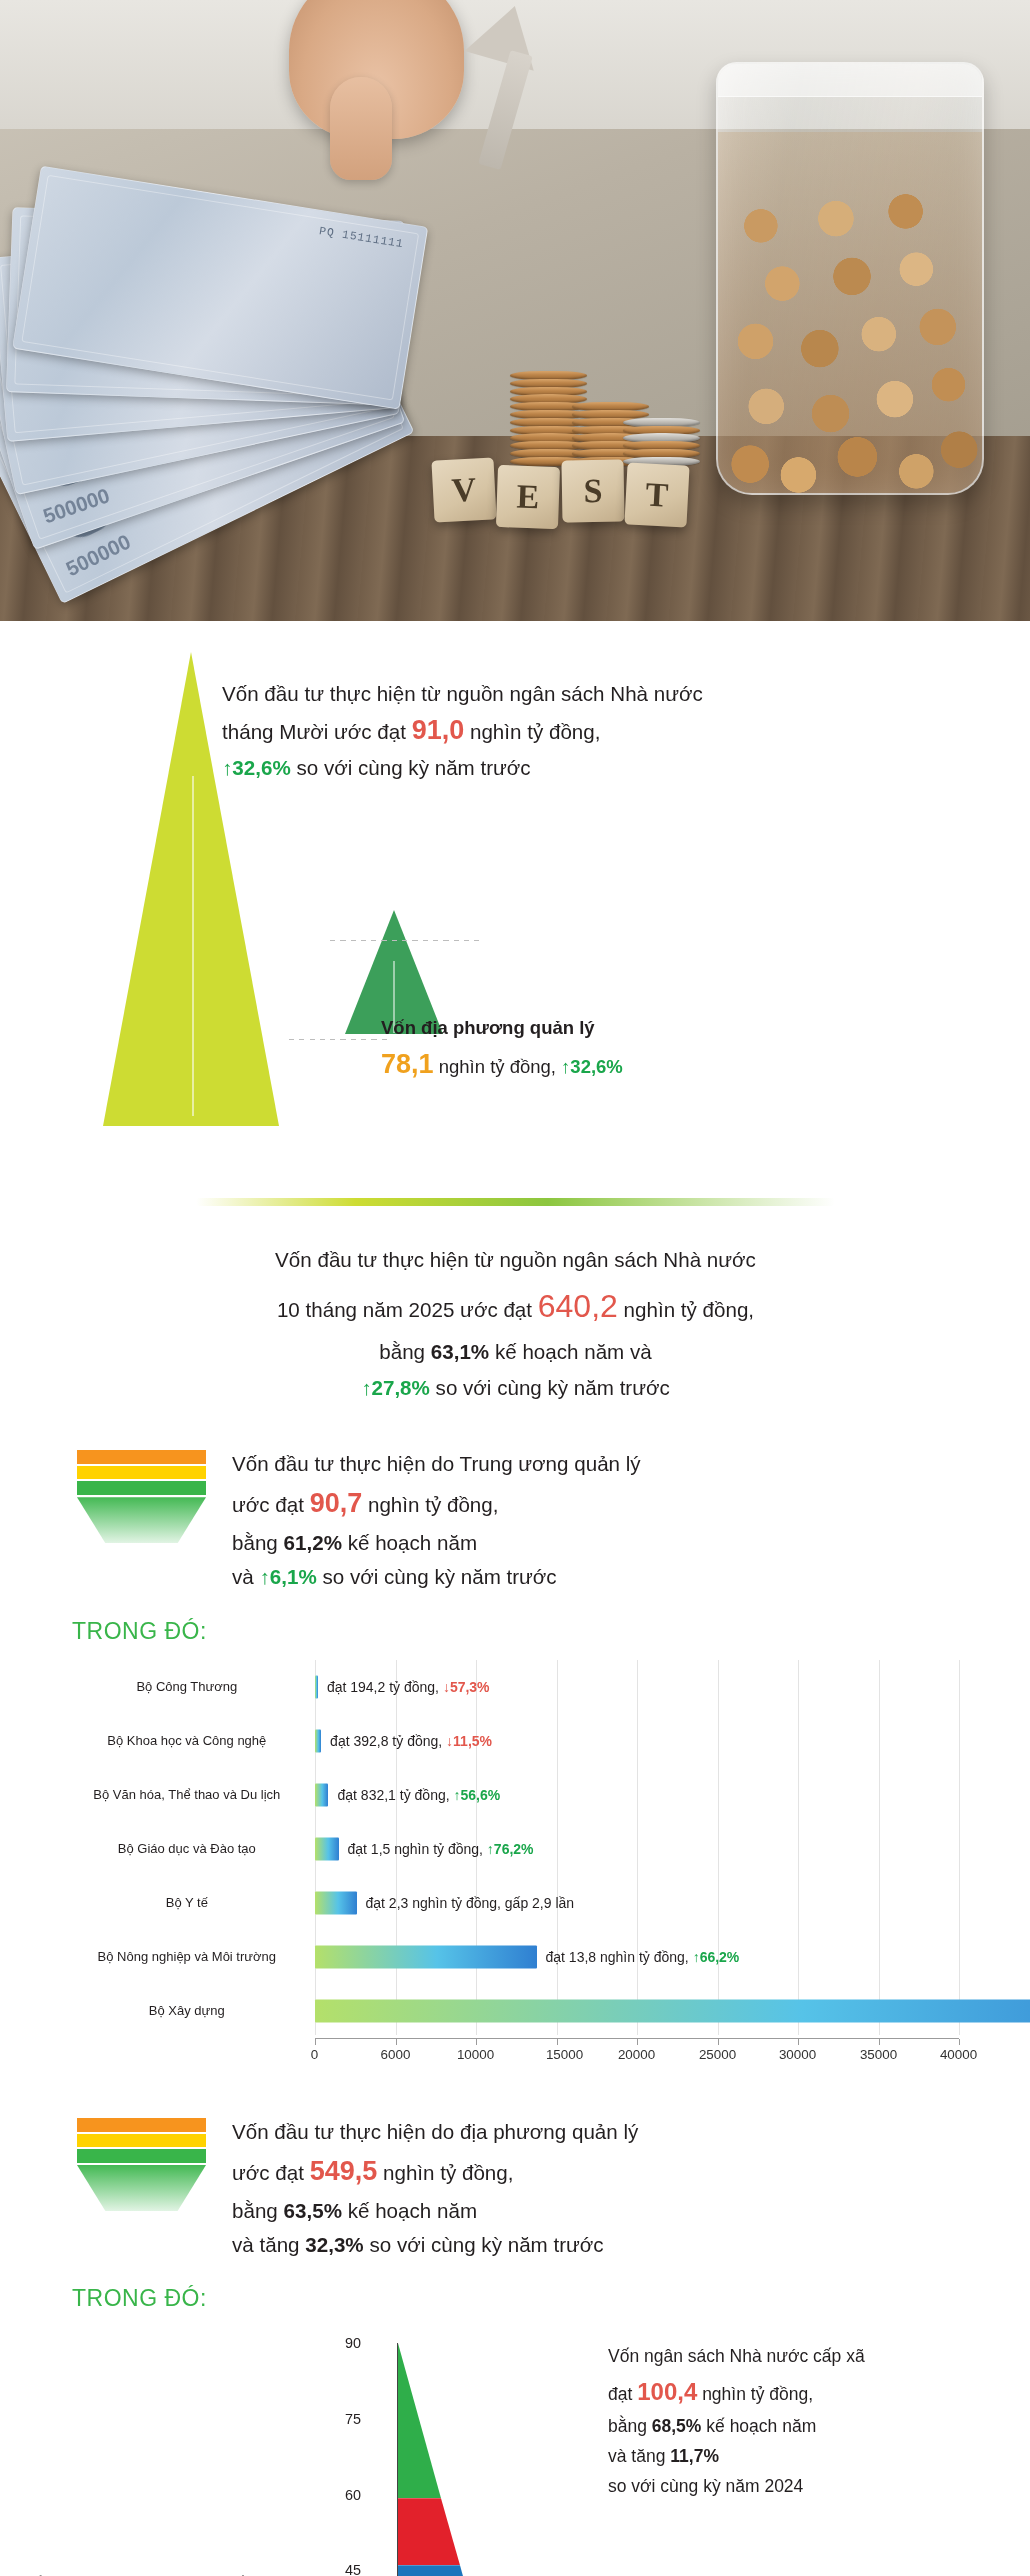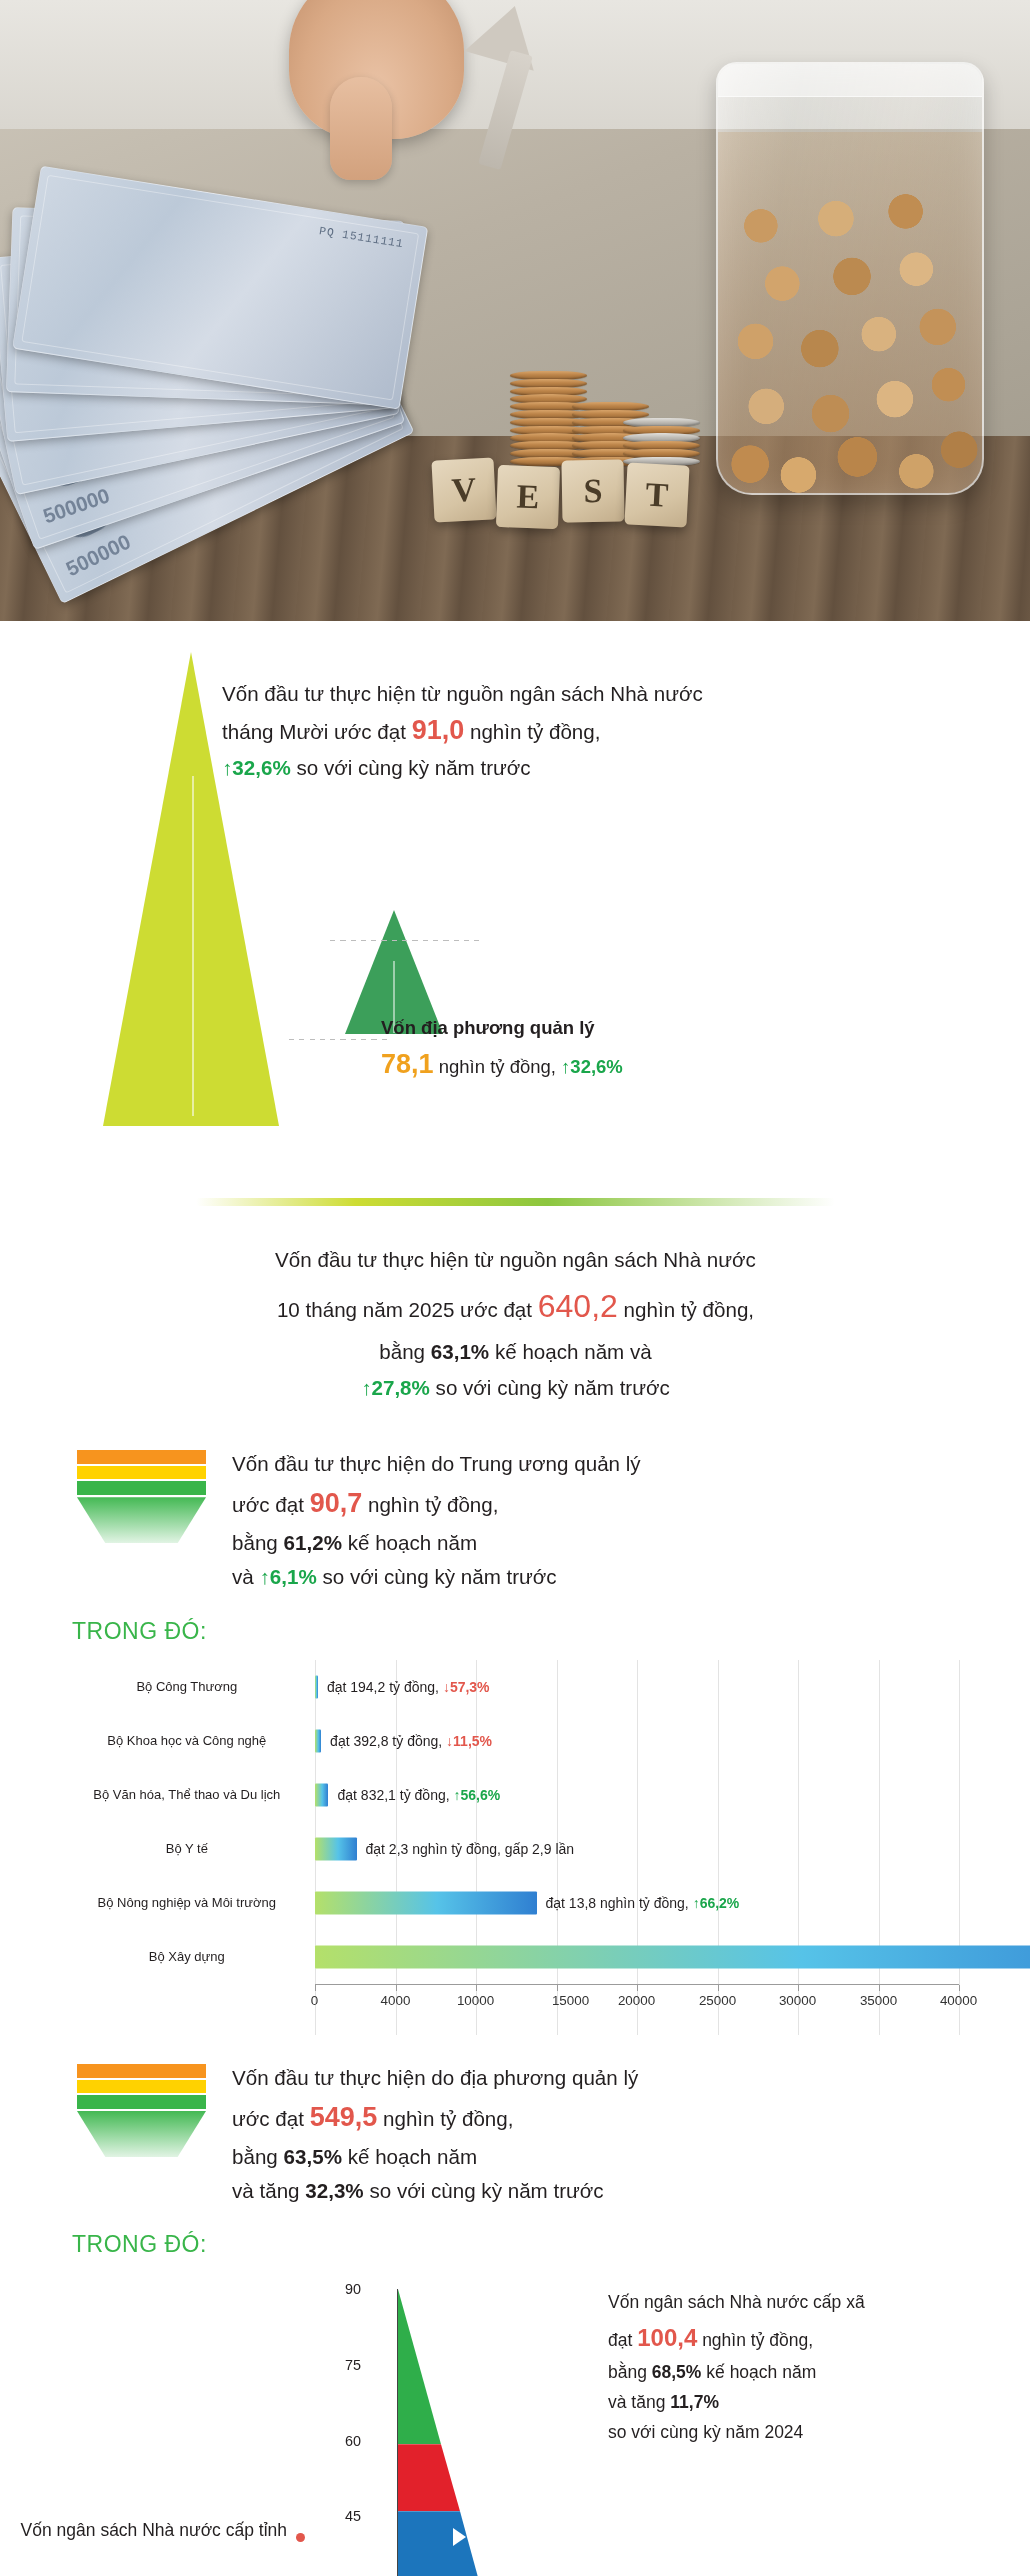--- a/index.html
+++ b/index.html
@@ -455,20 +455,27 @@
           </div>
         </div>
         <div class="crow">
           <div class="clabel">Bộ Văn hóa, Thể thao và Du lịch</div>
           <div class="cplot">
             <div class="cbar" style="width: 13.4px;"></div>
             <div class="cval" style="left: 23px;">đạt 832,1 tỷ đồng, <span class="g">↑56,6%</span></div>
           </div>
         </div>
         <div class="crow">
+          <div class="clabel">Bộ Giáo dục và Đào tạo</div>
+          <div class="cplot">
+            <div class="cbar" style="width: 24px;"></div>
+            <div class="cval" style="left: 33px;">đạt 1,5 nghìn tỷ đồng, <span class="g">↑76,2%</span></div>
+          </div>
+        </div>
+        <div class="crow">
           <div class="clabel">Bộ Y tế</div>
           <div class="cplot">
             <div class="cbar" style="width: 42px;"></div>
             <div class="cval" style="left: 51px;">đạt 2,3 nghìn tỷ đồng, gấp 2,9 lần</div>
           </div>
         </div>
         <div class="crow">
           <div class="clabel">Bộ Nông nghiệp và Môi trường</div>
           <div class="cplot">
             <div class="cbar" style="width: 222px;"></div>
@@ -479,25 +486,25 @@
           <div class="clabel">Bộ Xây dựng</div>
           <div class="cplot">
             <div class="cbar" style="width: 886px;"></div>
           </div>
         </div>
       </div>
     <div class="caxis" id="chart-axis">
         <div class="tick" style="left: 0px;"></div>
         <div class="tlab" style="left: 0px;">0</div>
         <div class="tick" style="left: 81px;"></div>
-        <div class="tlab" style="left: 81px;">4000</div>
+        <div class="tlab" style="left: 81px;">6000</div>
         <div class="tick" style="left: 161px;"></div>
         <div class="tlab" style="left: 161px;">10000</div>
         <div class="tick" style="left: 242px;"></div>
-        <div class="tlab" style="left: 256px;">15000</div>
+        <div class="tlab" style="left: 250px;">15000</div>
         <div class="tick" style="left: 322px;"></div>
         <div class="tlab" style="left: 322px;">20000</div>
         <div class="tick" style="left: 403px;"></div>
         <div class="tlab" style="left: 403px;">25000</div>
         <div class="tick" style="left: 483px;"></div>
         <div class="tlab" style="left: 483px;">30000</div>
         <div class="tick" style="left: 564px;"></div>
         <div class="tlab" style="left: 564px;">35000</div>
         <div class="tick" style="left: 644px;"></div>
         <div class="tlab" style="left: 644px;">40000</div>

